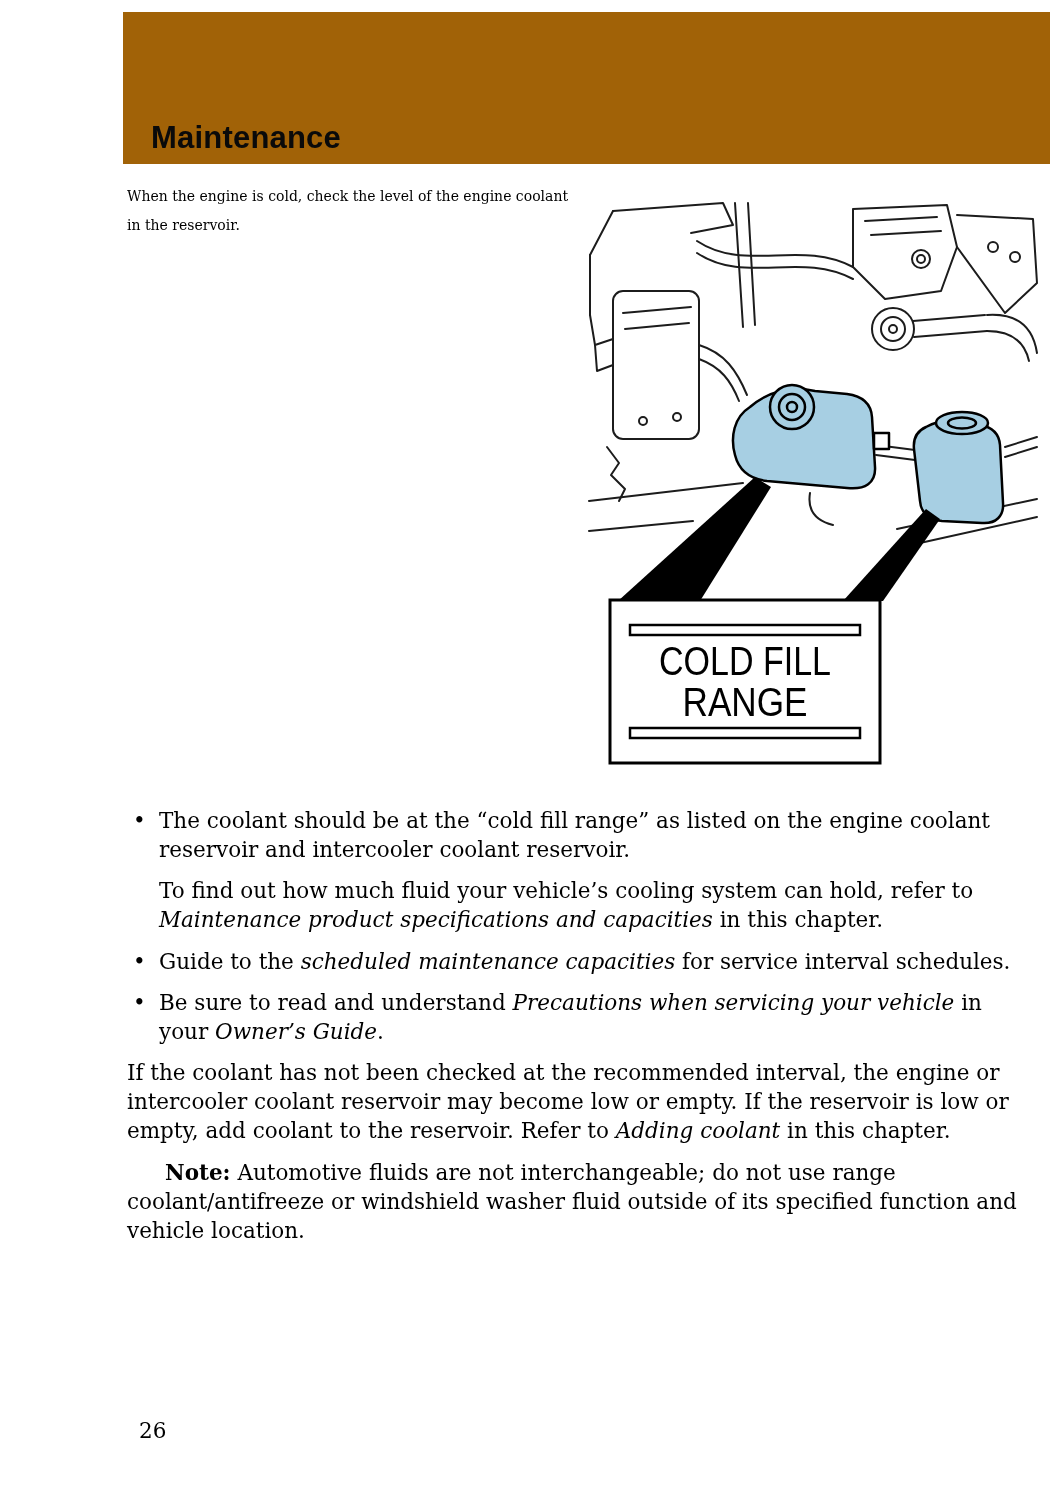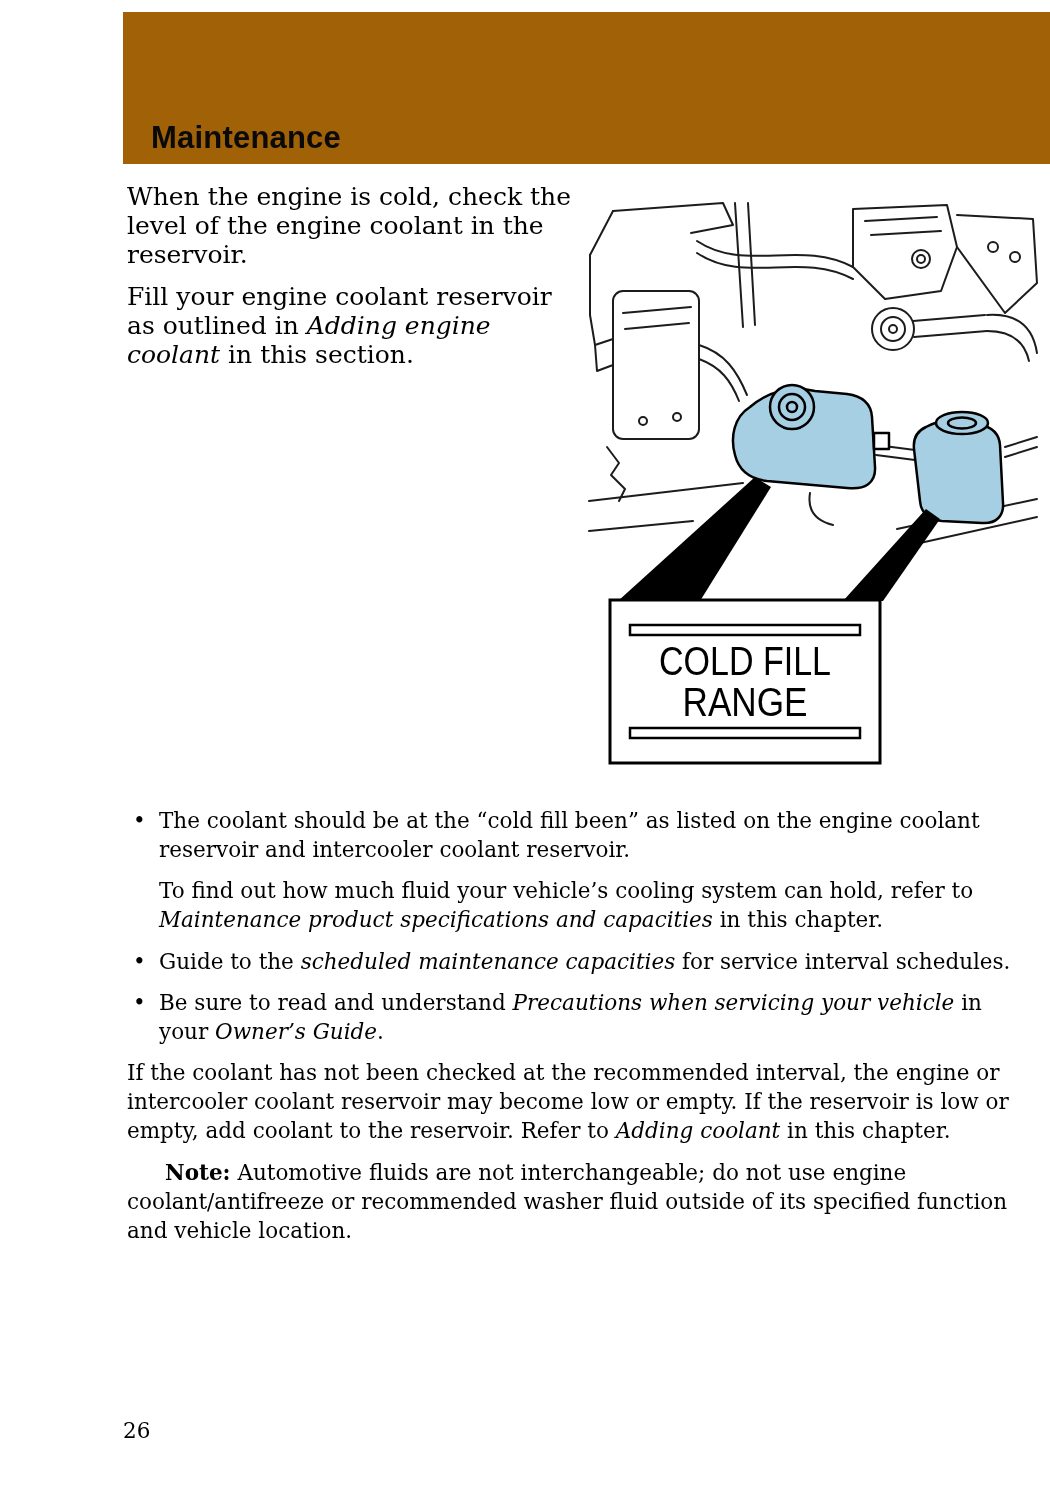--- a/index.html
+++ b/index.html
@@ -12,52 +12,51 @@
     position:absolute; left:123px; top:12px; width:986px; height:152px;
     background:#a16207;
   }
   .band h1 {
     position:absolute; left:28px; bottom:8px;
     font-family:"Liberation Sans", sans-serif; font-weight:bold;
     font-size:31px; letter-spacing:0.2px; color:#0a0a0a;
   }
   .intro {
     position:absolute; left:127px; top:182px; width:448px;
-    font-size:25px; line-height:29px;
+    font-size:14px; line-height:29px;
   }
   .intro p + p { margin-top:13px; }
   .it { font-style:italic; }
   .bd { font-weight:bold;margin-left:38px; }
   .figure { position:absolute; left:585px; top:195px; width:455px; height:575px;text-align:center; }
   .lower {
     position:absolute; left:127px; top:806px; width:900px;
     font-size:21.5px; line-height:29px;
   }
   .bullet { display:flex; margin-bottom:12px; }
   .dot { flex:0 0 32px; padding-left:6px; }
   .btext { flex:1 1 auto; }
   .sub { padding-left:32px; margin-bottom:13px; }
   .para { margin-bottom:13px; }
-  .pageno { position:absolute; left:123px; top:1418px; font-size:21.5px; }
+  .pageno { position:absolute; left:139px; top:1418px; font-size:21.5px; }
   svg text {
     font-family:"Liberation Sans", sans-serif; fill:#000;
   }
 </style>
 </head>
 <body>
 
 <div class="page">
 
   <header class="band">
     <h1>Maintenance</h1>
   </header>
 
   <section class="intro">
     <p><span>When the engine is cold, check the level of the engine coolant in the reservoir.</span></p>
-    <p><span>Fill your engine coolant reservoir as outlined in </span><span class="it">Adding engine coolant</span><span> in this section.</span></p>
   </section>
 
   <figure class="figure">
     <svg width="455" height="575" viewBox="0 0 455 575">
 
       <g fill="none" stroke="#1c1c1c" stroke-width="2" stroke-linejoin="round" stroke-linecap="round">
 
         <path d="M28,16 L138,8 L148,30 L106,38"></path>
         <path d="M5,60 L28,16"></path>
         <path d="M5,60 L5,120"></path>
@@ -136,37 +135,37 @@
         <text x="160" y="480" text-anchor="middle" font-size="40" textLength="172" lengthAdjust="spacingAndGlyphs">COLD FILL</text>
         <text x="160" y="521" text-anchor="middle" font-size="40" textLength="125" lengthAdjust="spacingAndGlyphs">RANGE</text>
       </g>
     </svg>
   </figure>
 
   <section class="lower">
 
     <div class="bullet">
       <span class="dot">•</span>
-      <div class="btext"><span>The coolant should be at the “cold fill been” as listed on the engine coolant reservoir and intercooler coolant reservoir.</span></div>
+      <div class="btext"><span>The coolant should be at the “cold fill range” as listed on the engine coolant reservoir and intercooler coolant reservoir.</span></div>
     </div>
 
     <p class="sub"><span>To find out how much fluid your vehicle’s cooling system can hold, refer to </span><span class="it">Maintenance product specifications and capacities</span><span> in this chapter.</span></p>
 
     <div class="bullet">
       <span class="dot">•</span>
       <div class="btext"><span>Guide to the </span><span class="it">scheduled maintenance capacities</span><span> for service interval schedules.</span></div>
     </div>
 
     <div class="bullet">
       <span class="dot">•</span>
       <div class="btext"><span>Be sure to read and understand </span><span class="it">Precautions when servicing your vehicle</span><span> in your </span><span class="it">Owner’s Guide</span><span>.</span></div>
     </div>
 
     <p class="para"><span>If the coolant has not been checked at the recommended interval, the engine or intercooler coolant reservoir may become low or empty. If the reservoir is low or empty, add coolant to the reservoir. Refer to </span><span class="it">Adding coolant</span><span> in this chapter.</span></p>
 
-    <p class="para"><span class="bd">Note:</span><span> Automotive fluids are not interchangeable; do not use engine coolant/antifreeze or recommended washer fluid outside of its specified function and vehicle location.</span></p>
+    <p class="para"><span class="bd">Note:</span><span> Automotive fluids are not interchangeable; do not use range coolant/antifreeze or windshield washer fluid outside of its specified function and vehicle location.</span></p>
 
 
   </section>
 
   <div class="pageno">26</div>
 
 </div>
 
 </body></html>

